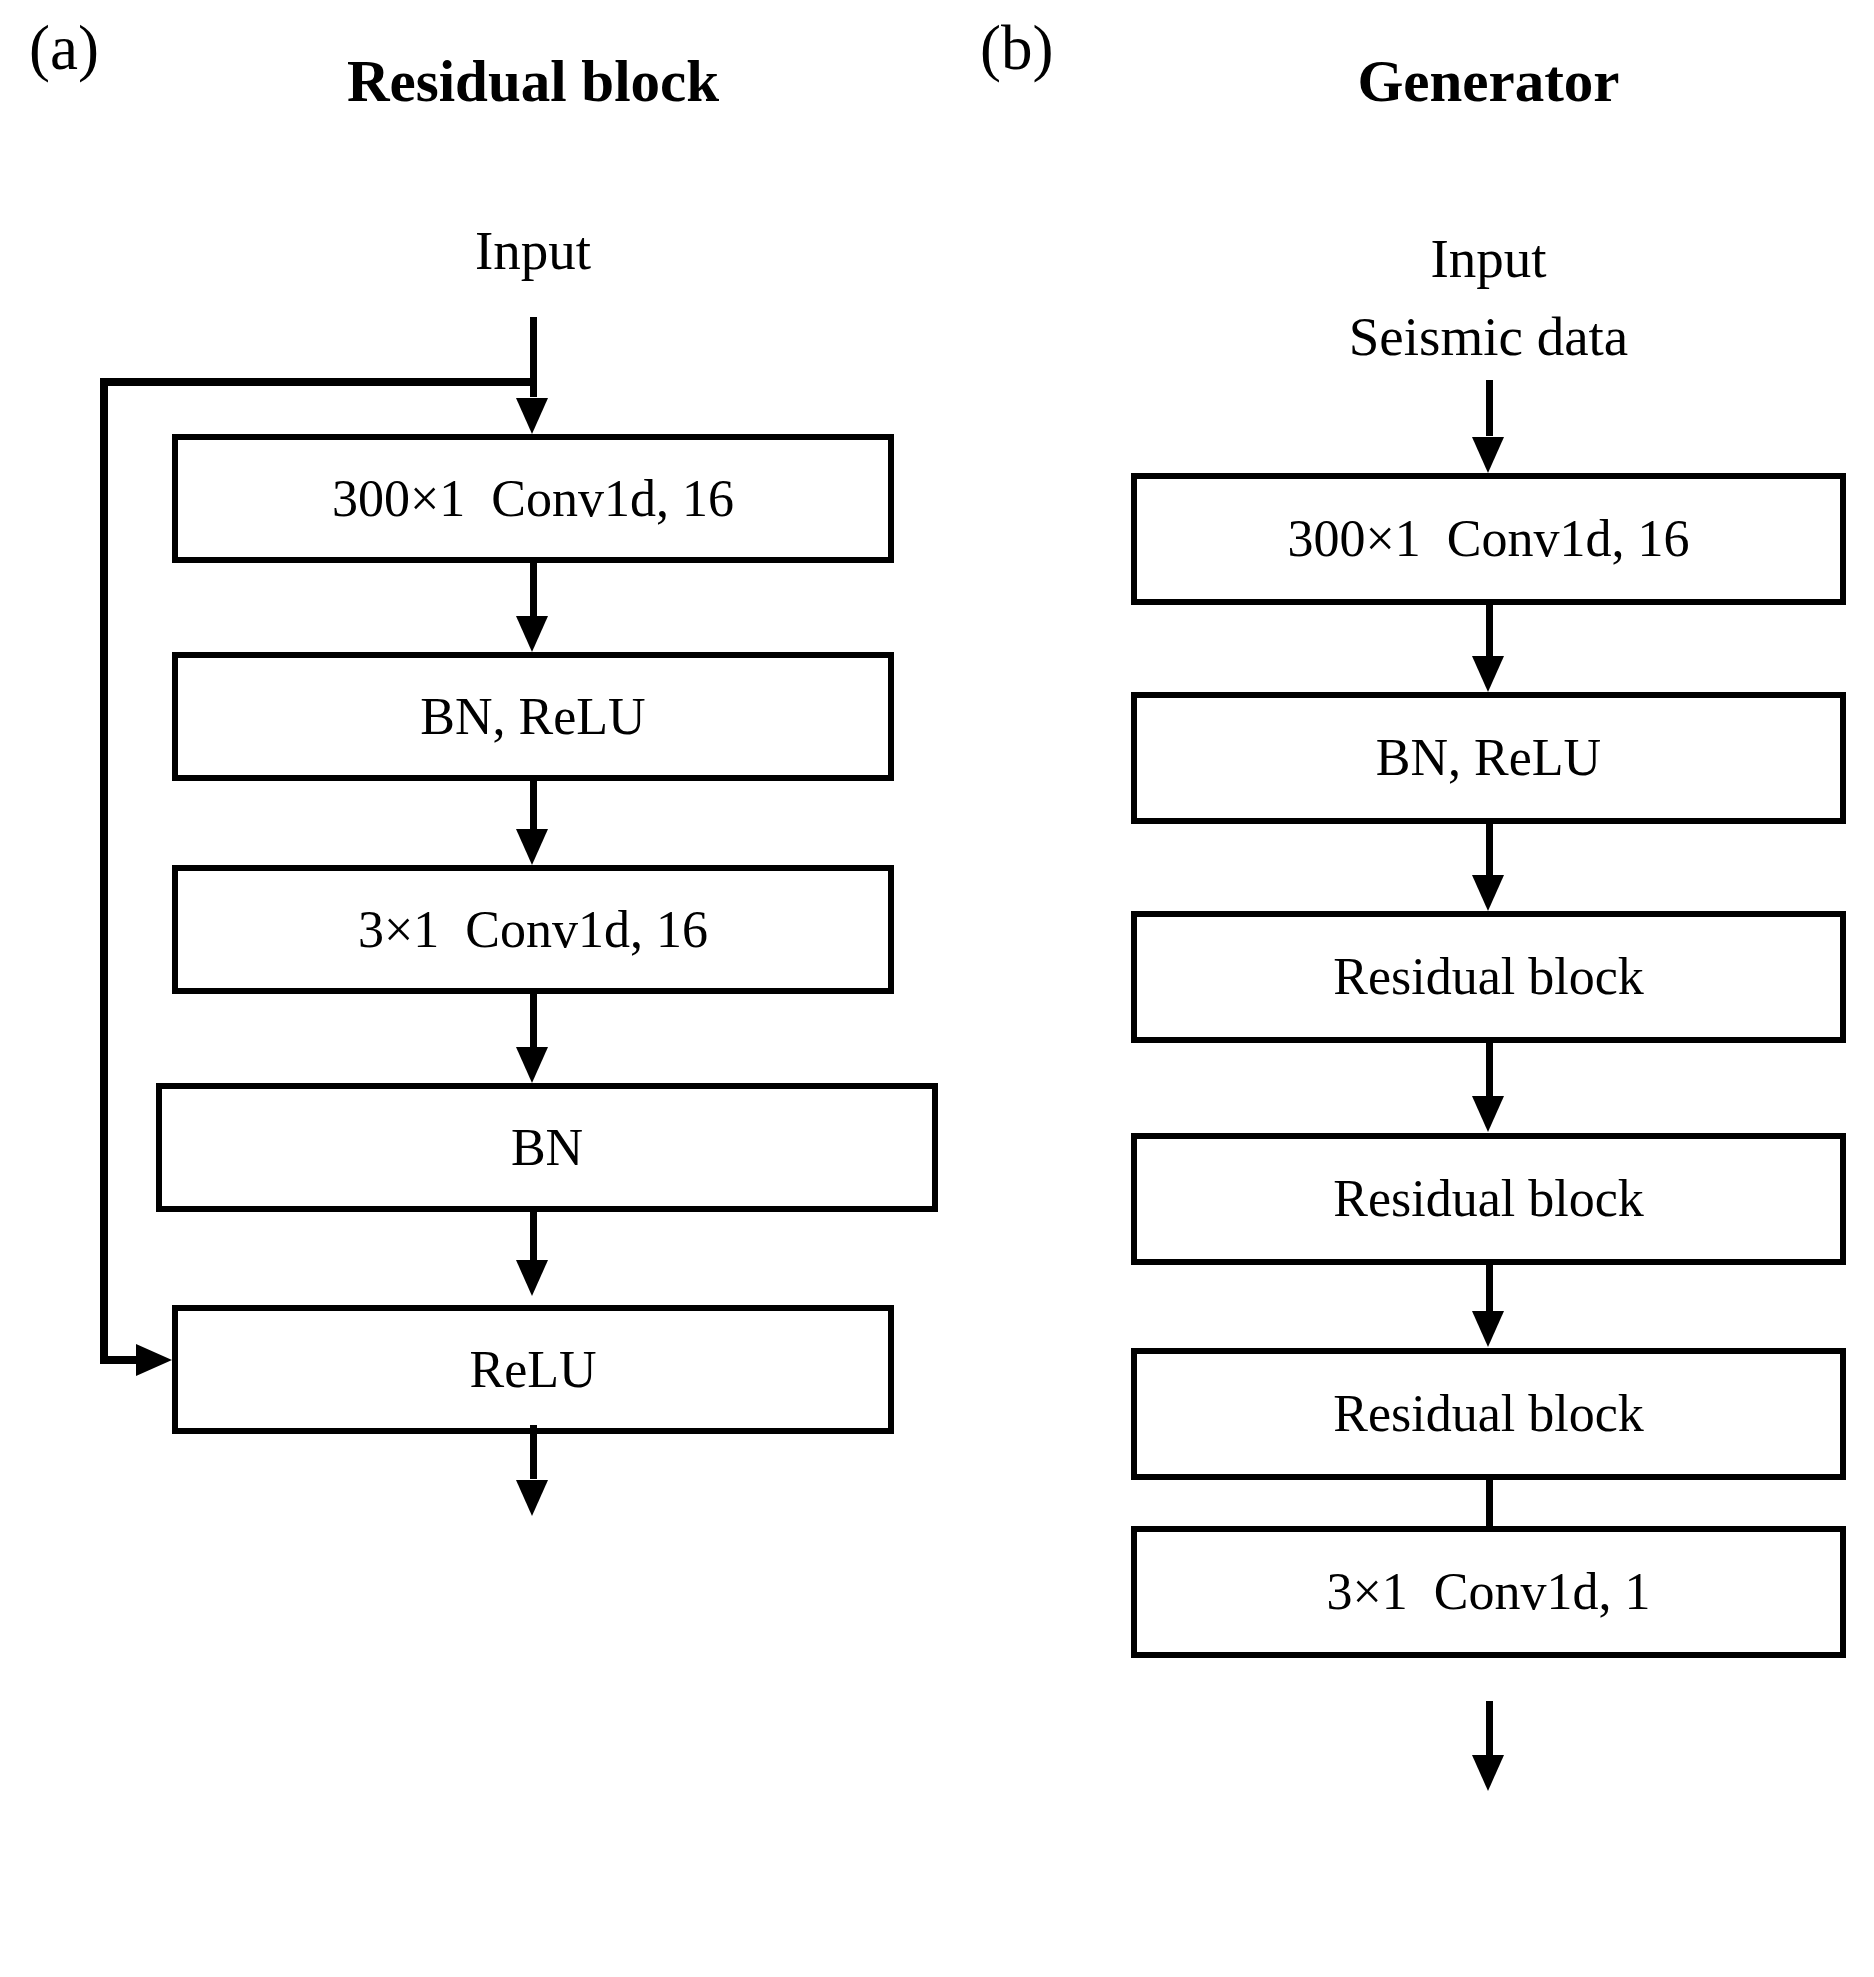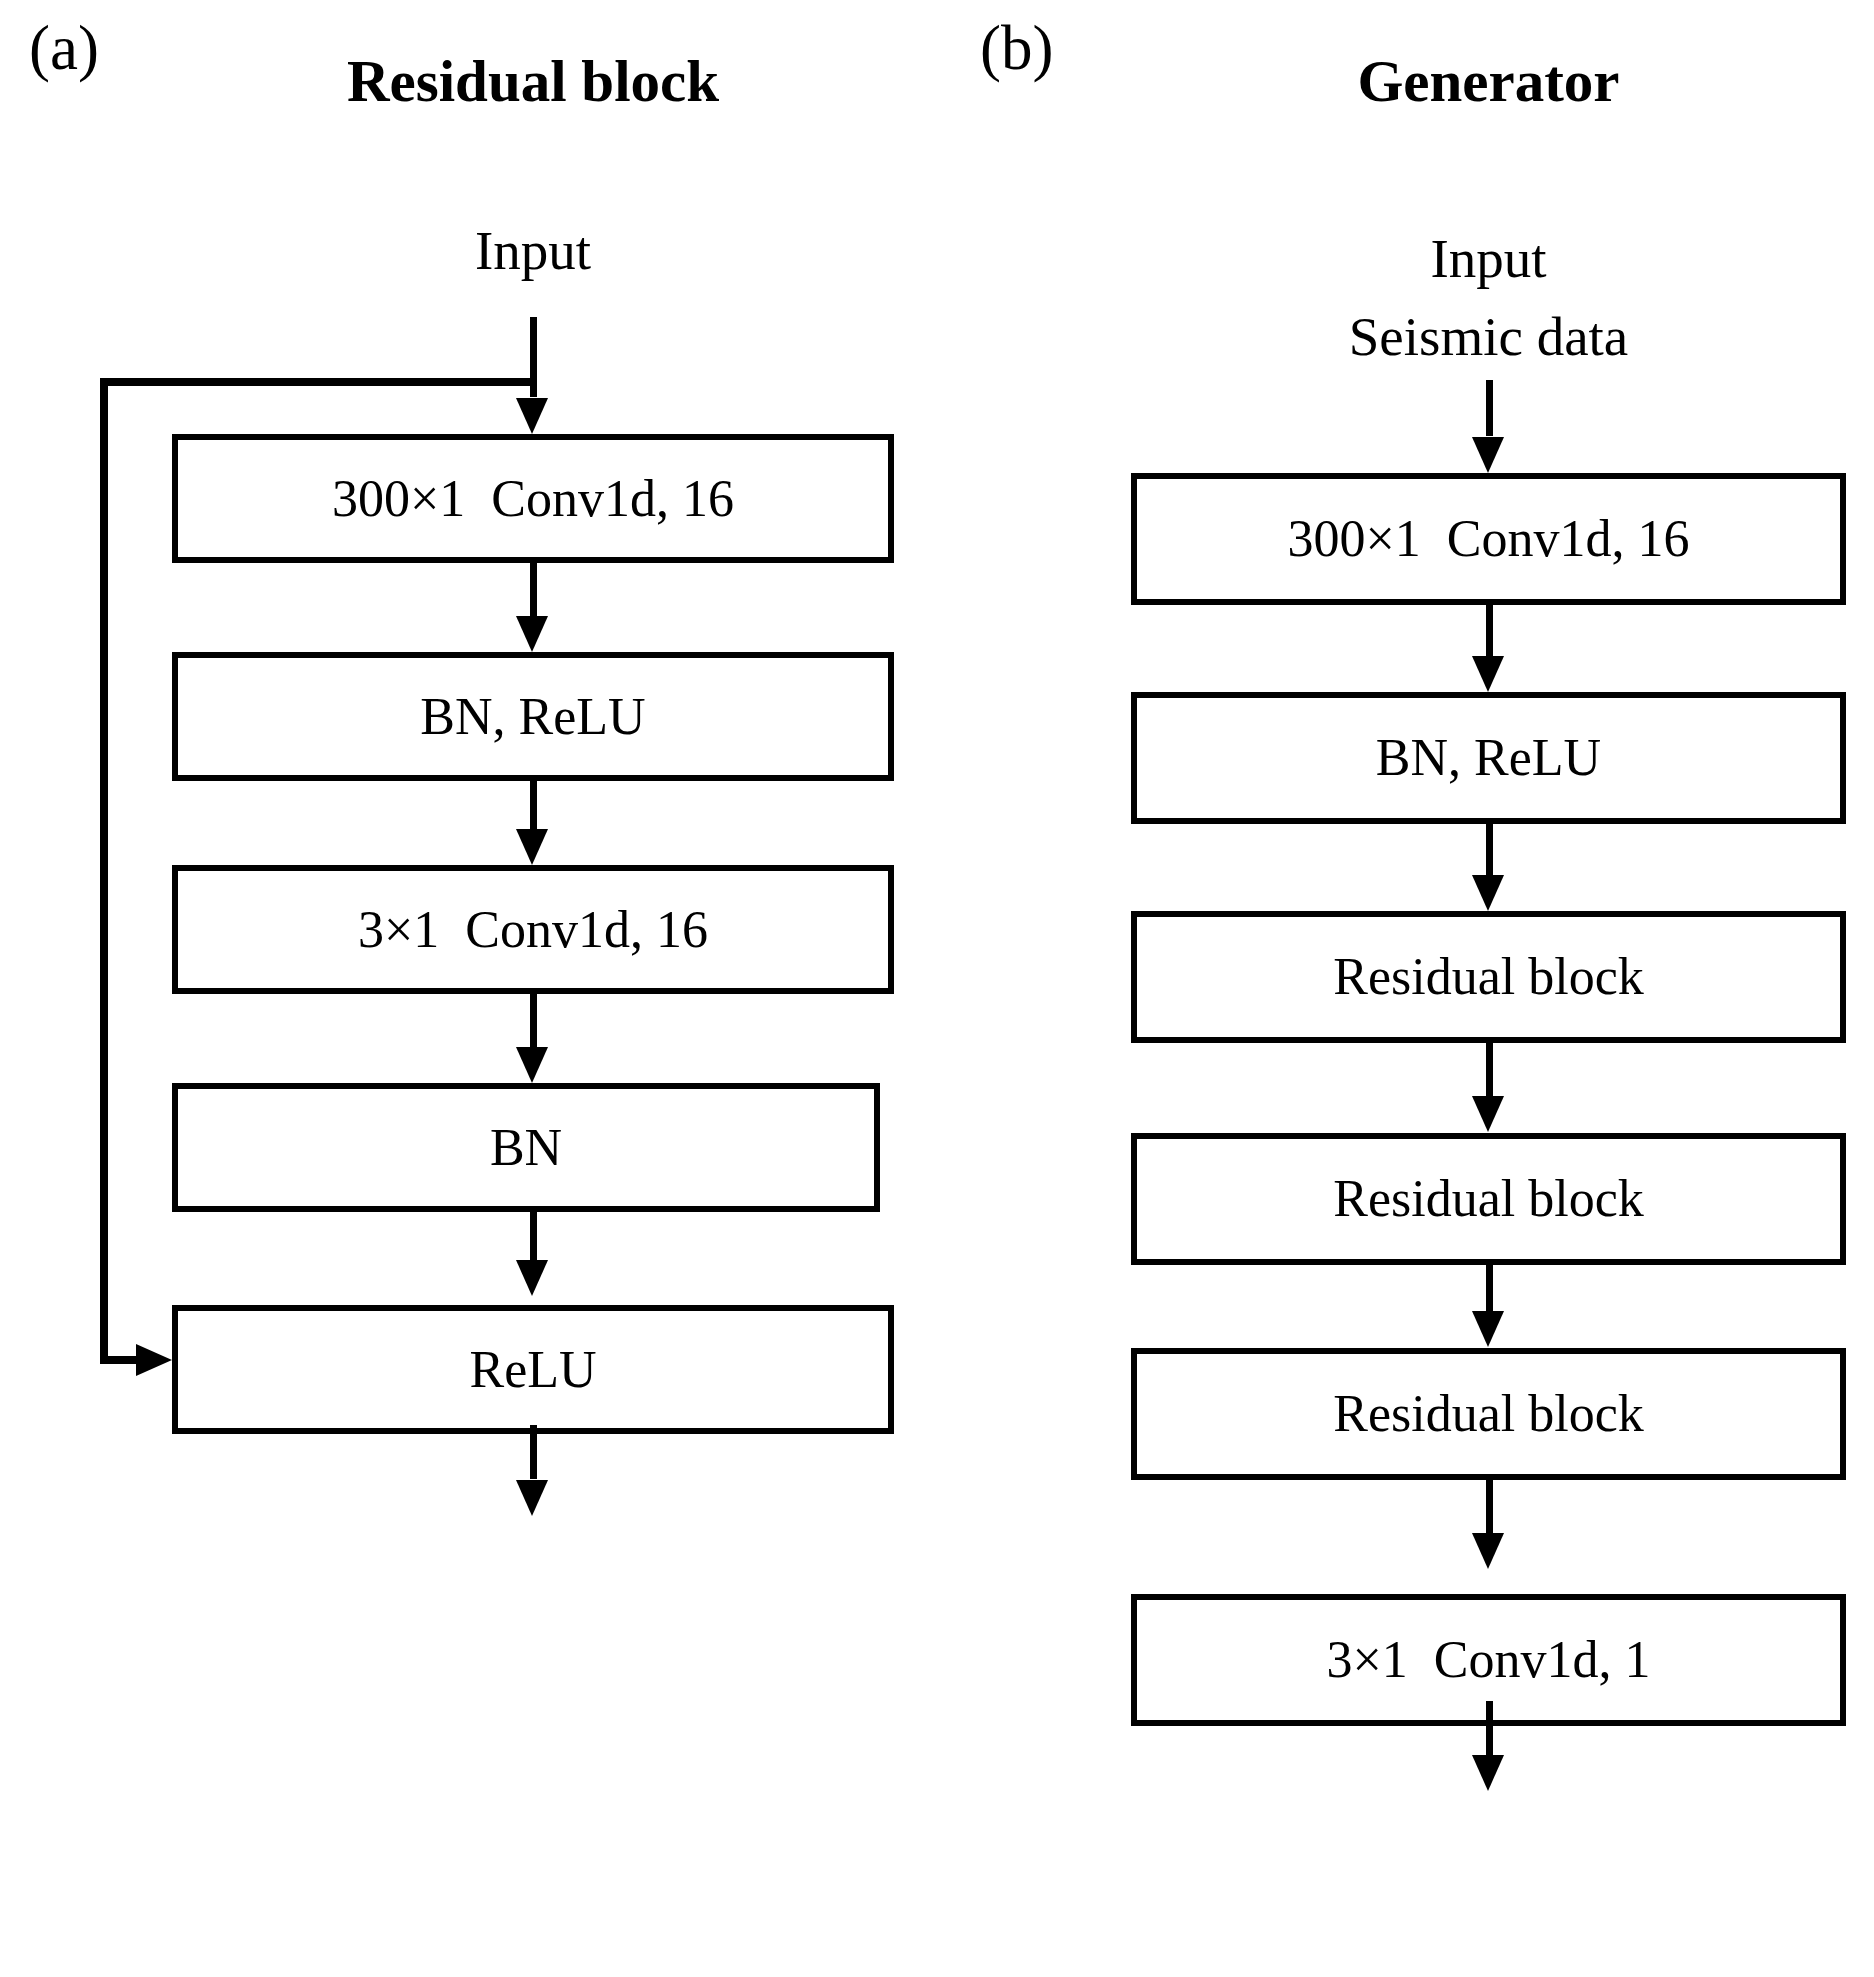--- a/index.html
+++ b/index.html
@@ -72,21 +72,21 @@
   </div>
   <div class="stem-v" style="left:530px; top:781px; height:48px;"></div>
   <div class="head-down" style="left:516px; top:829px;"></div>
 
   <div class="box" style="left:172px; top:865px; width:722px; height:129px;">
     <span class="box-label">3×1  Conv1d, 16</span>
   </div>
   <div class="stem-v" style="left:530px; top:994px; height:53px;"></div>
   <div class="head-down" style="left:516px; top:1047px;"></div>
 
-  <div class="box" style="left:172px; top:1083px; width:708px; height:129px;">
+  <div class="box" style="left:156px; top:1083px; width:782px; height:129px;">
     <span class="box-label">BN</span>
   </div>
   <div class="stem-v" style="left:530px; top:1212px; height:48px;"></div>
   <div class="head-down" style="left:516px; top:1260px;"></div>
 
   <div class="box" style="left:172px; top:1296px; width:722px; height:129px;margin-top:9px;">
     <span class="box-label">ReLU</span>
   </div>
 
   <div class="stem-v" style="left:530px; top:1425px; height:54px;"></div>
@@ -131,21 +131,21 @@
   </div>
   <div class="stem-v" style="left:549px; top:1265px; height:47px;"></div>
   <div class="head-down" style="left:535px; top:1311px;"></div>
 
   <div class="box" style="left:194px; top:1348px; width:715px; height:132px;">
     <span class="box-label">Residual block</span>
   </div>
   <div class="stem-v" style="left:549px; top:1480px; height:54px;"></div>
   <div class="head-down" style="left:535px; top:1533px;"></div>
 
-  <div class="box" style="left:194px; top:1594px; width:715px; height:132px;">
+  <div class="box" style="left:194px; top:1526px; width:715px; height:132px;">
     <span class="box-label">3×1  Conv1d, 1</span>
   </div>
 
   <div class="stem-v" style="left:549px; top:1701px; height:54px;"></div>
   <div class="head-down" style="left:535px; top:1755px;"></div>
 
   <div class="abs caption-multi" style="left:194px; top:1816px; width:715px; line-height:76px;">
   </div>
 </div>
 

